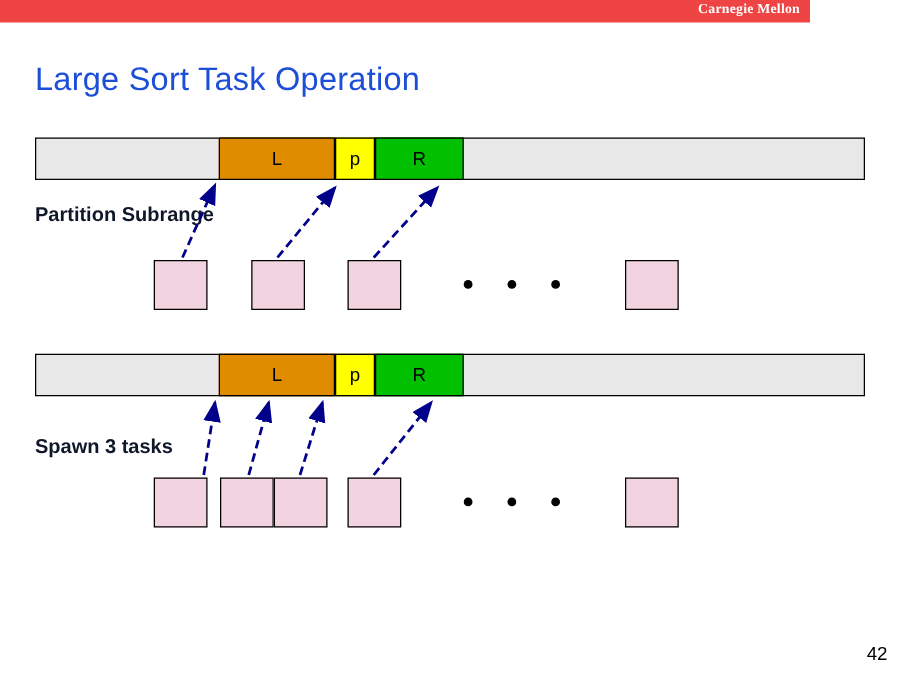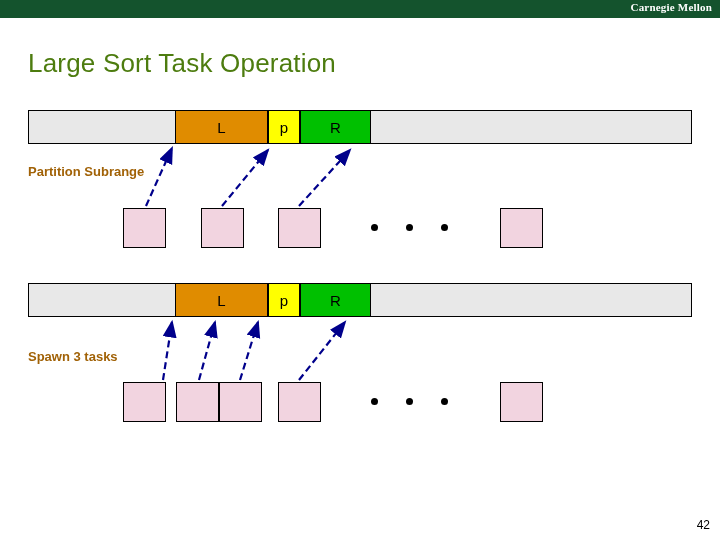--- a/index.html
+++ b/index.html
@@ -13,42 +13,42 @@
     font-family: "Liberation Sans", sans-serif;
     position: relative;
     overflow: hidden;
   }
 
   
   #brand-bar {
     position: absolute;
     left: 0;
     top: 0;
-    width: 720px;
+    width: 648px;
     height: 18px;
-    background: #14532d;
+    background: #ef4444;
   }
   #brand-text {
     position: absolute;
     right: 8px;
     top: 1px;
     color: #ffffff;
     font-family: "Liberation Serif", serif;
     font-weight: bold;
     font-size: 11px;
     letter-spacing: 0.2px;
   }
 
   
   #slide-title {
     position: absolute;
     left: 28px;
     top: 48px;
     font-size: 26px;
-    color: #4d7c0f;
+    color: #1d4ed8;
     font-family: "Liberation Sans", sans-serif;
     font-weight: normal;
     letter-spacing: 0.2px;
   }
 
   
   #diagram {
     position: absolute;
     left: 0;
     top: 0;
@@ -88,41 +88,41 @@
   .dot {
     position: absolute;
     width: 7px;
     height: 7px;
     border-radius: 50%;
     background: #000000;
   }
 
   .caption {
     position: absolute;
-    font-size: 13px;
+    font-size: 16px;
     font-weight: bold;
-    color: #a16207;
+    color: #0f172a;
     font-family: "Liberation Sans", sans-serif;
     white-space: nowrap;
   }
 
   #arrows {
     position: absolute;
     left: 0;
     top: 0;
     width: 720px;
     height: 540px;
     pointer-events: none;
   }
 
   #page-number {
     position: absolute;
     right: 10px;
     bottom: 8px;
-    font-size: 12px;
+    font-size: 15px;
     color: #000000;
     font-family: "Liberation Sans", sans-serif;
   }
 </style>
 </head>
 <body>
 
 <div id="brand-bar">
   <div id="brand-text">Carnegie Mellon</div>
 </div>

